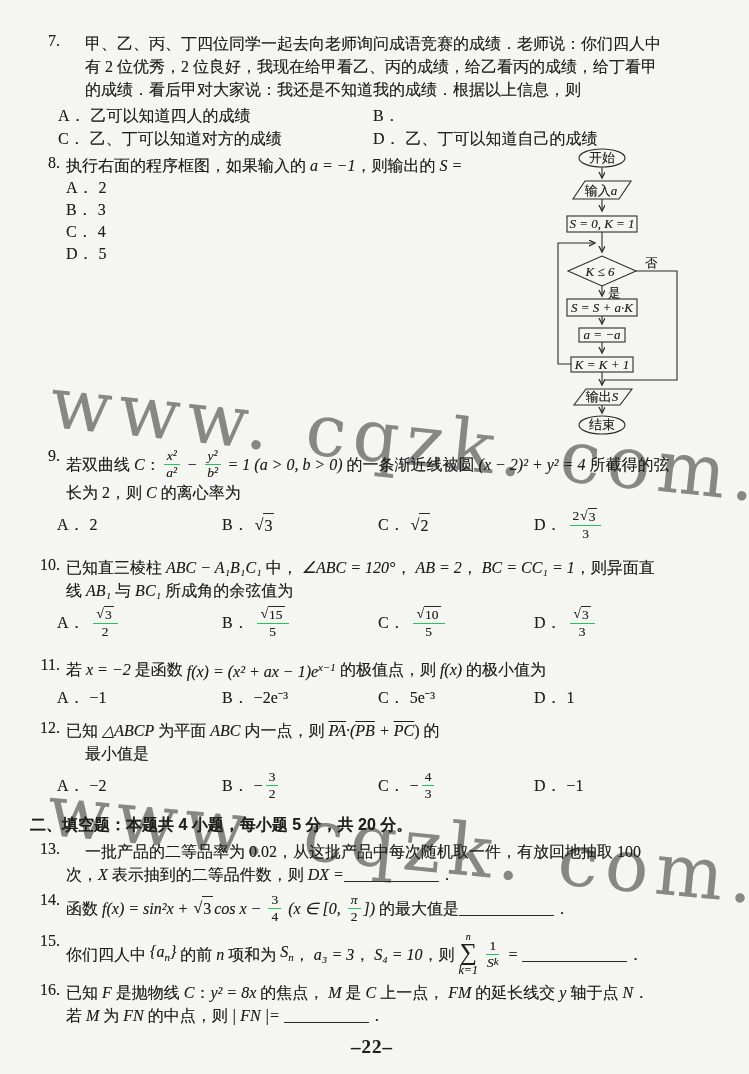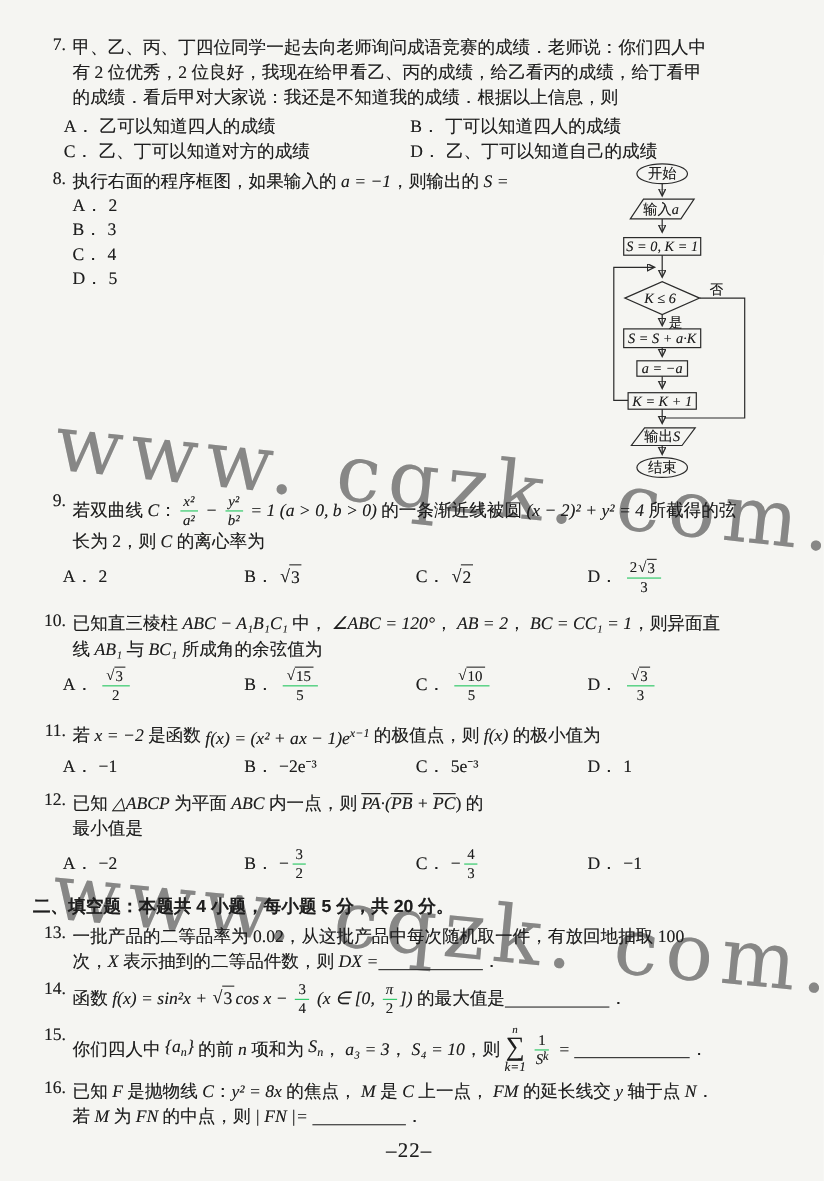--- a/index.html
+++ b/index.html
@@ -6,21 +6,21 @@
   .page{position:relative;width:749px;height:1074px;background:#f5f5f2;overflow:hidden;
         font-family:"Liberation Serif",serif;color:#1e1e1e;font-size:16px;
         text-shadow:0 0 .4px rgba(20,20,20,.45);}
   .wm{position:absolute;font-family:"DejaVu Serif",serif;font-size:72px;letter-spacing:7px;
       color:rgba(120,120,120,.34);white-space:nowrap;z-index:0;transform-origin:left top;}
   .wm1{left:55px;top:360px;transform:rotate(6deg);}
   .wm2{left:52px;top:768px;transform:rotate(5.5deg);}
   .content{position:absolute;left:30px;top:32px;right:8px;z-index:1;}
   .q{position:relative;padding-left:36px;}
   .qnum{position:absolute;left:0;top:0;width:30px;text-align:right;white-space:pre;}
-  .line{line-height:23px;white-space:pre;}
+  .line{line-height:23px;white-space:pre;margin-left:19px;}
   .mline{display:flex;align-items:center;line-height:23px;}
   .mline>*{white-space:pre;}
   .m{font-style:italic;}
   sup{font-size:11px;font-style:italic;}
   sub{font-size:11px;}
   .frac{display:inline-flex;flex-direction:column;align-items:center;line-height:1.15;
         font-size:13.5px;margin:1px 3px;vertical-align:middle;}
   .frac .fn{border-bottom:1px solid #22c55e;padding:0 3px;display:inline-flex;align-items:flex-start;}
   .frac .fd{padding:0 2px;display:inline-flex;align-items:flex-start;}
   .sqrt{display:inline-flex;align-items:flex-start;margin:0 1px;}
@@ -49,21 +49,21 @@
   .q13{margin-bottom:5px}
   .q14{margin-bottom:7px}
   .q15{margin-bottom:5px}
   .q16{margin-bottom:4px}
   .fc{position:absolute;left:545px;top:147px;z-index:1;}
   .fc path,.fc rect,.fc ellipse,.fc polygon{fill:none;stroke:#2b2b2b;stroke-width:1.1;}
   .fc text{font-family:"Liberation Serif",serif;font-size:13px;fill:#1e1e1e;text-anchor:middle;}
   .fc .it{font-style:italic;}
   .fc .lbl{text-anchor:start;font-size:12.5px;}
   .pagenum{position:absolute;left:0;right:5px;top:1036px;text-align:center;z-index:1;
-           font-size:19px;font-weight:normal;letter-spacing:1px;}
+           font-size:19px;font-weight:bold;letter-spacing:1px;}
 </style>
 </head>
 <body>
 
 <div class="page">
 
   <div class="wm wm1">www. cqzk. com. cn</div>
   <div class="wm wm2">www. cqzk. com. cn</div>
 
   <svg class="fc" width="200" height="300" viewBox="0 0 200 300">
@@ -113,21 +113,20 @@
       <div class="line">甲、乙、丙、丁四位同学一起去向老师询问成语竞赛的成绩．老师说：你们四人中</div>
       <div class="line">有 2 位优秀，2 位良好，我现在给甲看乙、丙的成绩，给乙看丙的成绩，给丁看甲</div>
       <div class="line">的成绩．看后甲对大家说：我还是不知道我的成绩．根据以上信息，则</div>
       <div class="optrow cols2">
         <div class="opt">
             <span class="olab">A．</span>
             <span>乙可以知道四人的成绩</span>
           </div>
         <div class="opt">
             <span class="olab">B．</span>
-            <span>丁可以知道四人的成绩</span>
           </div>
         <div class="opt">
             <span class="olab">C．</span>
             <span>乙、丁可以知道对方的成绩</span>
           </div>
         <div class="opt">
             <span class="olab">D．</span>
             <span>乙、丁可以知道自己的成绩</span>
           </div>
       </div>

